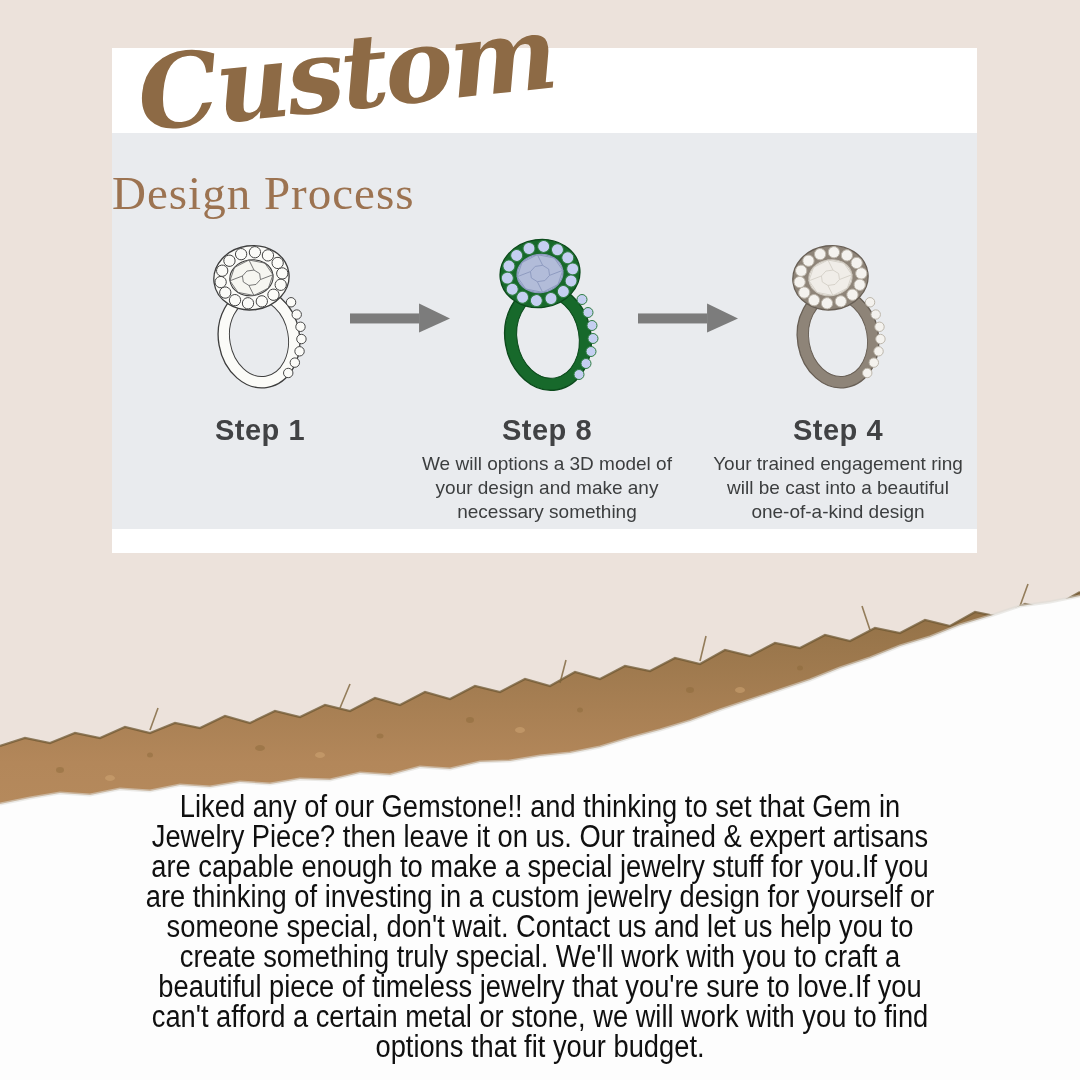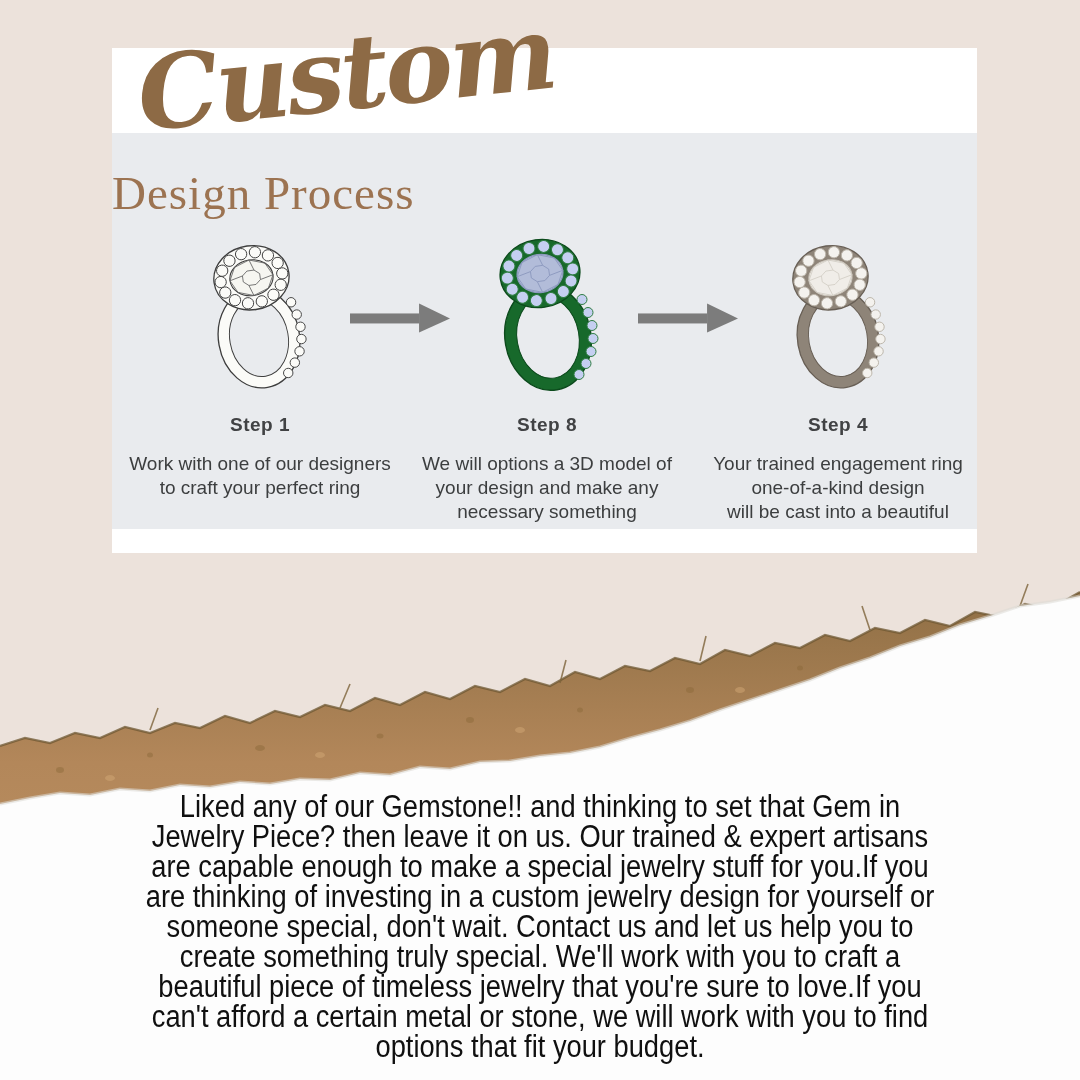--- a/index.html
+++ b/index.html
@@ -27,21 +27,21 @@
   }
   
   .ring{position:absolute;}
   .r-sketch{--band:#fbfbf8;--edge:#3e3e3e;--stone:#fbfbf8;--stone-edge:#3e3e3e;--center:#f6f6f1;--center-edge:#3e3e3e;--facet:#6a6a6a;--bg:#e9ebee;}
   .r-green{--band:#17692b;--edge:#0c4a1c;--stone:#c5cff1;--stone-edge:#2f7d43;--center:#b2bcd9;--center-edge:#8d99bf;--facet:#8d99bf;--bg:#e9ebee;}
   .r-metal{--band:#8e8478;--edge:#685f55;--stone:#f4f2ee;--stone-edge:#b9b2a7;--center:#f0ede8;--center-edge:#c9c3b9;--facet:#d4cfc6;--bg:#e9ebee;}
   .arrow{position:absolute;}
   
   .step-label{
     position:absolute; top:414px; text-align:center;
-    font-size:19px; font-weight:600; color:#414244; letter-spacing:.5px;
+    font-size:29px; font-weight:600; color:#414244; letter-spacing:.5px;
   }
   .step-desc{
     position:absolute; top:452px; text-align:center;
     font-size:19px; line-height:24px; color:#3c3e3f;
   }
   .step-desc span{display:block;}
   
   .torn{position:absolute; left:0; top:540px; width:1080px; height:540px;}
   
   .paragraph{
@@ -127,33 +127,29 @@
   </svg>
   <svg class="arrow" style="left:638px; top:301px" width="100" height="34" viewBox="0 0 110 36">
     <rect x="0" y="13" width="76" height="11" fill="#7c7c7c"></rect>
     <polygon points="76,2 110,18.5 76,34" fill="#7c7c7c"></polygon>
   </svg>
 
   <div class="step-label" style="left:110px; width:300px">Step 1</div>
   <div class="step-label" style="left:412px; width:270px">Step 8</div>
   <div class="step-label" style="left:700px; width:276px">Step 4</div>
 
-  <div class="step-desc" style="left:110px; width:300px">
-    <span>Work with one of our designers</span>
-    <span>to craft your perfect ring</span>
-  </div>
   <div class="step-desc" style="left:412px; width:270px">
     <span>We will options a 3D model of</span>
     <span>your design and make any</span>
     <span>necessary something</span>
   </div>
   <div class="step-desc" style="left:700px; width:276px">
     <span>Your trained engagement ring</span>
+    <span>will be cast into a beautiful</span>
     <span>one-of-a-kind design</span>
-    <span>will be cast into a beautiful</span>
   </div>
 
   <svg class="torn" viewBox="0 0 1080 540" preserveAspectRatio="none">
     <defs>
       <linearGradient id="brownGrad" x1="0" y1="0" x2="0" y2="1">
         <stop offset="0" stop-color="#8f6f45"></stop>
         <stop offset="0.35" stop-color="#b3875a"></stop>
         <stop offset="1" stop-color="#c29a6a"></stop>
       </linearGradient>
     </defs>

